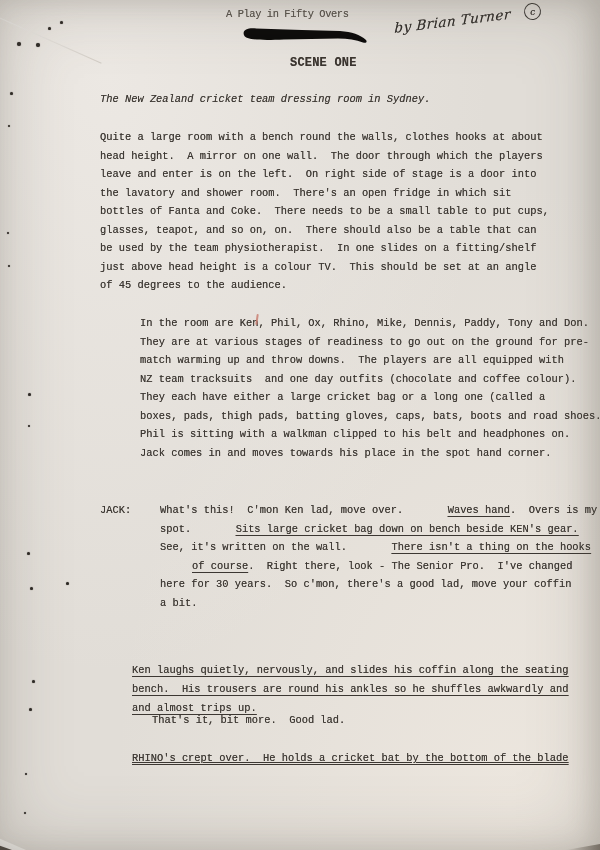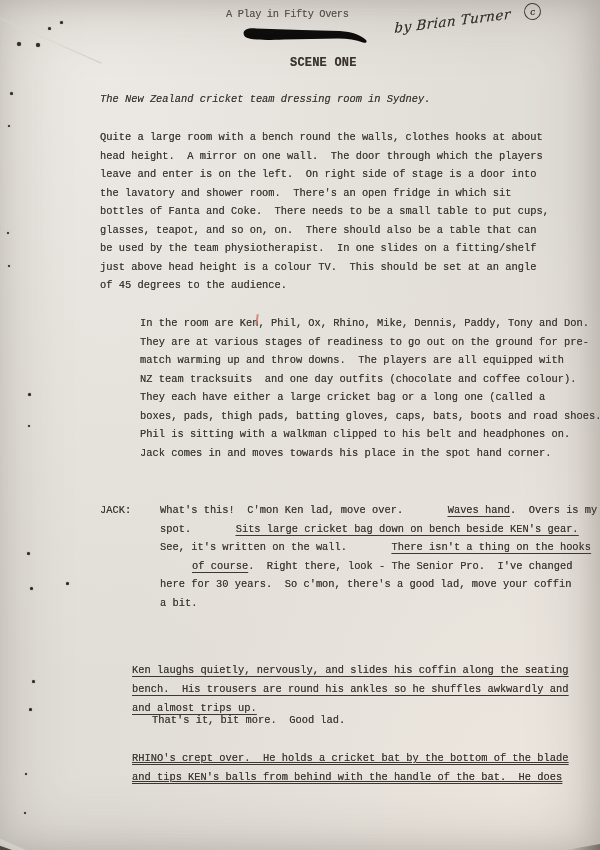--- a/index.html
+++ b/index.html
@@ -154,21 +154,20 @@
       <div class="line"><span>bench.  His trousers are round his ankles so he shuffles awkwardly and</span></div>
       <div class="line"><span>and almost trips up.</span></div>
     </div>
 
   <div class="block jack2">
       <div class="line"><span>That's it, bit more.  Good lad.</span></div>
     </div>
 
   <div class="block sd2 u-all">
       <div class="line"><span>RHINO's crept over.  He holds a cricket bat by the bottom of the blade</span></div>
-      <div class="line"><span>and tips KEN's balls from behind with the handle of the bat.  He does</span></div>
     </div>
 
   <div class="fiber"></div>
   <div class="corner-bl"></div>
   <div class="corner-bl-dark"></div>
   <div class="corner-br"></div>
 
 <div class="dot" style="left: 17px; top: 42px; width: 4px; height: 4px;"></div>
     <div class="dot" style="left: 36px; top: 43px; width: 4px; height: 4px;"></div>
     <div class="dot" style="left: 48px; top: 27px; width: 3px; height: 3px;"></div>

